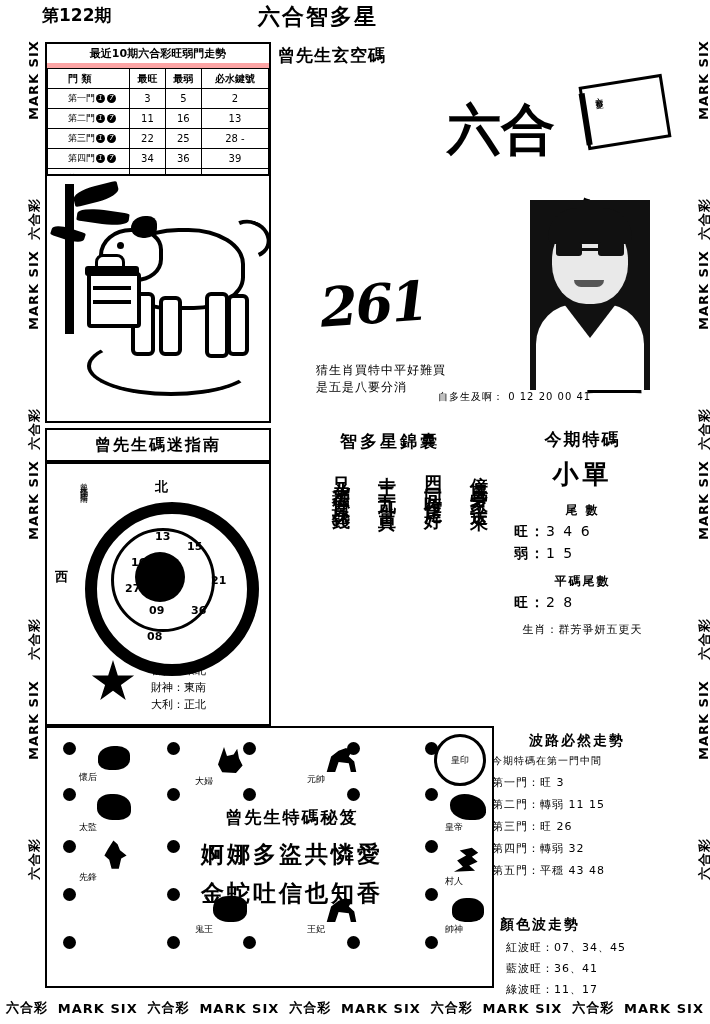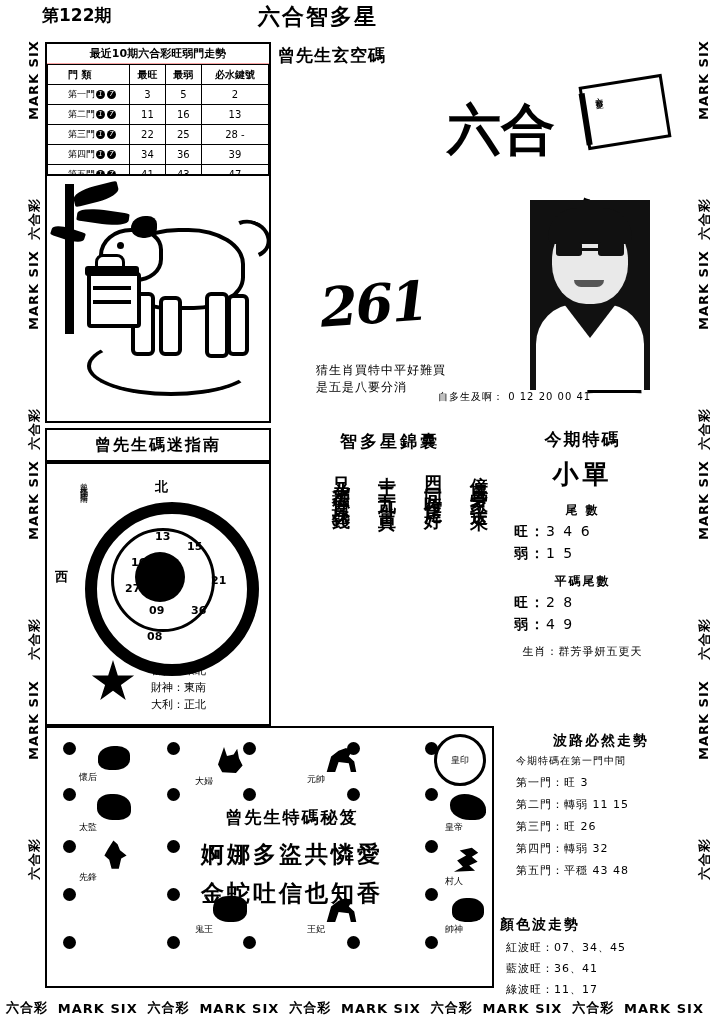--- a/index.html
+++ b/index.html
@@ -15,21 +15,21 @@
   .rail.left .rtxt{transform:rotate(-90deg);left:26px;}
   .rail.right .rtxt{transform:rotate(-90deg);left:26px;}
   .issue{position:absolute;left:42px;top:4px;font-size:17px;font-weight:bold;}
   .maintitle{position:absolute;left:258px;top:2px;font-size:22px;font-weight:bold;letter-spacing:2px;}
 
   
   .frame{position:absolute;left:40px;top:32px;width:630px;height:958px;}
 
   
   .tt{position:absolute;left:5px;top:10px;width:222px;border:2px solid #000;background:#fff;}
-  .tt .tth{font-size:11px;font-weight:bold;text-align:center;padding:2px 0;border-bottom:1px solid #fca5a5;}
+  .tt .tth{font-size:11px;font-weight:bold;text-align:center;padding:2px 0;border-bottom:5px solid #fca5a5;}
   .tt table{border-collapse:collapse;width:100%;font-size:10px;}
   .tt td{border:1px solid #000;text-align:center;padding:2px 1px;height:15px;}
   .tt td.lab{width:60px;font-size:9px;text-align:left;padding-left:20px;white-space:nowrap;}
   .tt td.hd{font-weight:bold;font-size:10px;}
   .dots{display:inline-block;}
   .dot{display:inline-block;width:9px;height:9px;border-radius:50%;background:#000;color:#fff;font-size:7px;
        line-height:9px;text-align:center;vertical-align:middle;margin:0 1px;}
 
   
   .xkm{position:absolute;left:238px;top:12px;font-size:17px;font-weight:bold;letter-spacing:1px;}
@@ -114,21 +114,21 @@
   
   .rcol{position:absolute;left:460px;top:396px;width:165px;}
   .rtitle{text-align:center;font-size:17px;font-weight:bold;letter-spacing:2px;}
   .rbig{text-align:center;font-size:26px;font-weight:bold;margin-top:6px;letter-spacing:4px;}
   .rsub{text-align:center;font-size:12px;font-weight:bold;margin-top:10px;letter-spacing:2px;}
   .rrow{font-size:14px;margin-top:4px;padding-left:14px;letter-spacing:2px;}
   .rrow b{font-weight:bold;}
   .zodiac{margin-top:10px;font-size:11px;letter-spacing:1px;text-align:center;}
 
   
-  .trend{position:absolute;left:476px;top:700px;width:170px;}
+  .trend{position:absolute;left:452px;top:700px;width:170px;}
   .trend .t1{text-align:center;font-size:14px;font-weight:bold;letter-spacing:2px;}
   .trend .t2{font-size:10px;margin-top:4px;letter-spacing:1px;}
   .trend .ln{font-size:11px;margin-top:7px;letter-spacing:1px;}
   .color{position:absolute;left:460px;top:884px;width:170px;}
   .color .c1{text-align:left;font-size:14px;font-weight:bold;letter-spacing:2px;}
   .color .cl{font-size:11px;margin-top:6px;letter-spacing:1px;padding-left:6px;}
 
   
   .grid{position:absolute;left:5px;top:694px;width:445px;height:258px;border:2px solid #000;background:#fff;overflow:hidden;}
   .ani{position:absolute;}
@@ -330,23 +330,20 @@
       <div class="rsub">尾 數</div>
       <div class="rrow">
         <b>旺：</b><span>3 4 6</span>
       </div>
       <div class="rrow">
         <b>弱：</b><span>1 5</span>
       </div>
       <div class="rsub">平碼尾數</div>
       <div class="rrow">
         <b>旺：</b><span>2 8</span>
-      </div>
-      <div class="rrow">
-        <b>弱：</b><span>4 9</span>
       </div>
       <div class="zodiac">生肖：群芳爭妍五更天</div>
     </div>
 
     <div class="trend">
       <div class="t1">波路必然走勢</div>
       <div class="t2">今期特碼在第一門中間</div>
       <div class="ln">第一門：旺 3</div>
       <div class="ln">第二門：轉弱 11 15</div>
       <div class="ln">第三門：旺   26</div>

